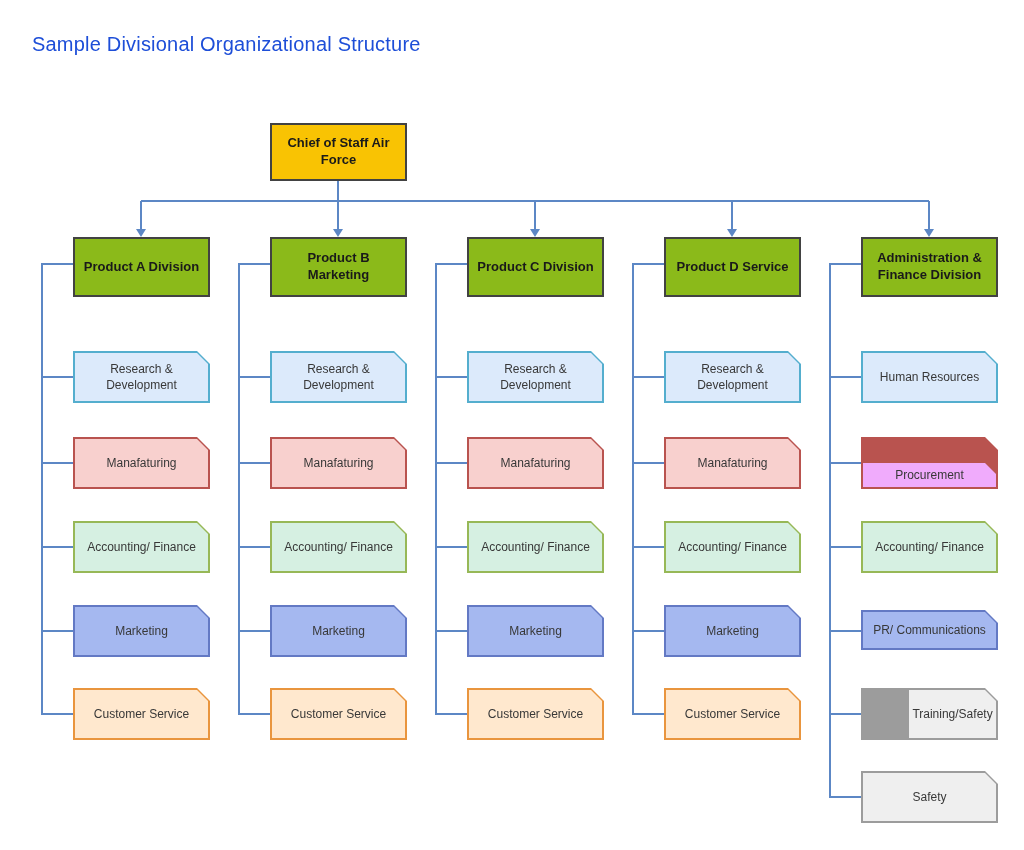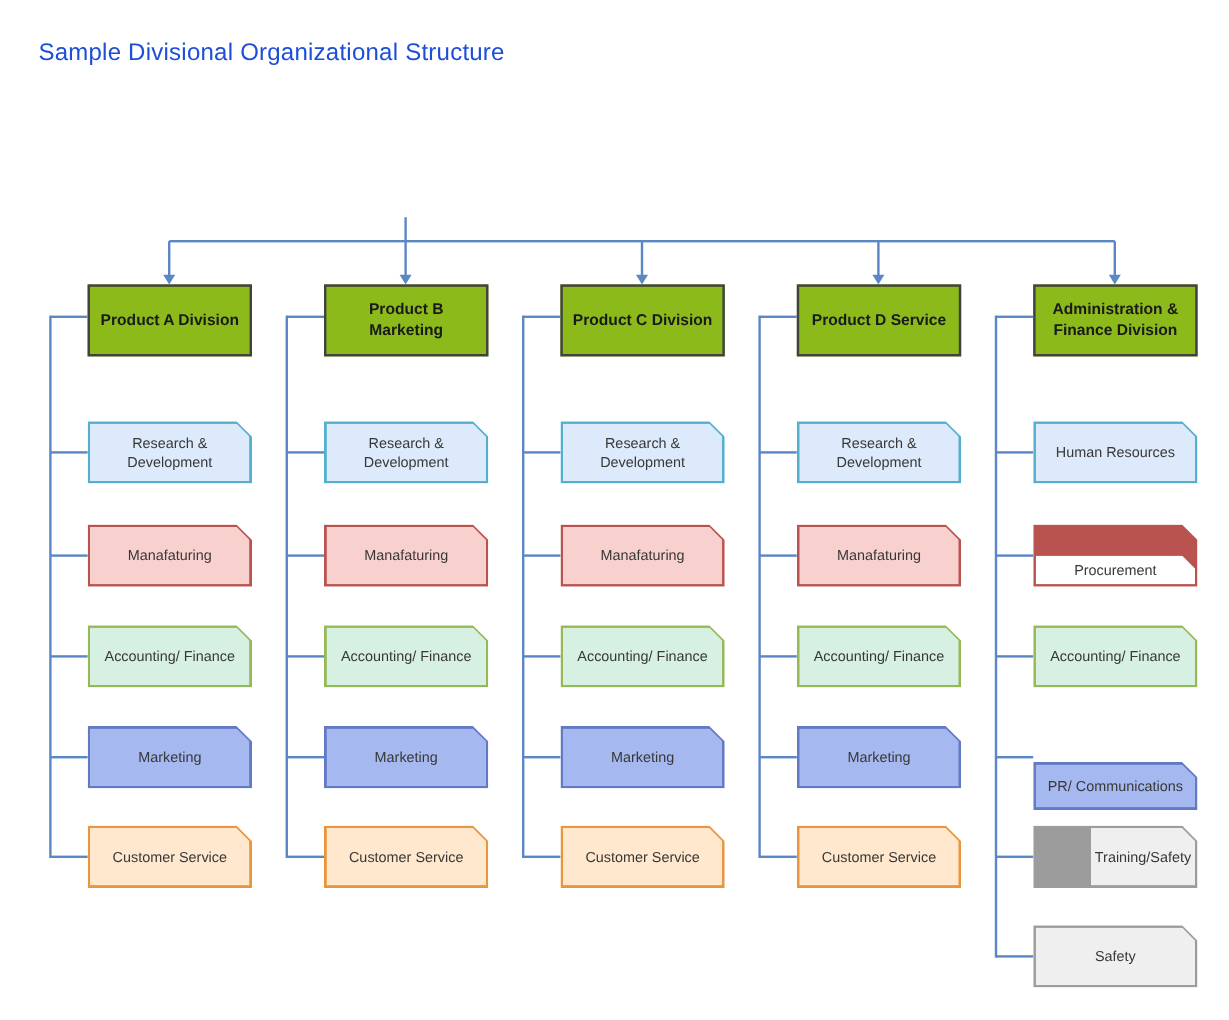--- a/index.html
+++ b/index.html
@@ -35,20 +35,23 @@
     position:absolute;width:0;height:0;
     border-left:5px solid transparent;border-right:5px solid transparent;
     border-top:8px solid transparent;
   }
 </style>
 </head>
 <body>
 
 <div class="canvas">
   <div class="title">Sample Divisional Organizational Structure</div>
+  <div class="box root" style="background: rgb(249, 195, 3); border-color: rgb(66, 66, 66);">
+    <span>Chief of Staff Air Force</span>
+  </div>
   <div id="nodes">
       <div class="cline" style="left: 337px; top: 181px; width: 2px; height: 20px; background: rgb(92, 135, 197);"></div>
       <div class="cline" style="left: 141px; top: 200px; width: 788px; height: 2px; background: rgb(92, 135, 197);"></div>
       <div class="cline" style="left: 140px; top: 201px; width: 2px; height: 29px; background: rgb(92, 135, 197);"></div>
       <div class="arrowhead" style="left: 136px; top: 229px; border-top-color: rgb(92, 135, 197);"></div>
       <div class="box division" style="left: 73px; top: 237px; width: 137px; height: 60px; background: rgb(139, 186, 26); border-color: rgb(66, 66, 66);">
         <span>Product A Division</span>
       </div>
       <div class="cline" style="left: 42px; top: 263px; width: 31px; height: 2px; background: rgb(92, 135, 197);"></div>
       <div class="cline" style="left: 41px; top: 263px; width: 2px; height: 452px; background: rgb(92, 135, 197);"></div>
@@ -201,32 +204,32 @@
       <div class="cline" style="left: 830px; top: 263px; width: 31px; height: 2px; background: rgb(92, 135, 197);"></div>
       <div class="cline" style="left: 829px; top: 263px; width: 2px; height: 535px; background: rgb(92, 135, 197);"></div>
       <div class="cline" style="left: 830px; top: 376px; width: 31px; height: 2px; background: rgb(92, 135, 197);"></div>
       <div class="child-outer" style="left: 861px; top: 351px; width: 137px; height: 52px; background: rgb(84, 174, 206);">
         <div class="child-inner" style="background: rgb(220, 234, 251);">
           <span>Human Resources</span>
         </div>
       </div>
       <div class="cline" style="left: 830px; top: 462px; width: 31px; height: 2px; background: rgb(92, 135, 197);"></div>
       <div class="child-outer" style="left: 861px; top: 437px; width: 137px; height: 52px; background: rgb(185, 83, 79);">
-        <div class="child-inner" style="background: #ffffff; margin-top: 24px;">
+        <div class="child-inner" style="background: #f0abfc; margin-top: 24px;">
           <span>Procurement</span>
         </div>
       </div>
       <div class="cline" style="left: 830px; top: 546px; width: 31px; height: 2px; background: rgb(92, 135, 197);"></div>
       <div class="child-outer" style="left: 861px; top: 521px; width: 137px; height: 52px; background: rgb(151, 184, 87);">
         <div class="child-inner" style="background: rgb(214, 240, 226);">
           <span>Accounting/ Finance</span>
         </div>
       </div>
       <div class="cline" style="left: 830px; top: 630px; width: 31px; height: 2px; background: rgb(92, 135, 197);"></div>
-      <div class="child-outer" style="left: 861px; top: 635px; width: 137px; height: 40px; background: rgb(99, 121, 196);">
+      <div class="child-outer" style="left: 861px; top: 610px; width: 137px; height: 40px; background: rgb(99, 121, 196);">
         <div class="child-inner" style="background: rgb(165, 184, 240);">
           <span>PR/ Communications</span>
         </div>
       </div>
       <div class="cline" style="left: 830px; top: 713px; width: 31px; height: 2px; background: rgb(92, 135, 197);"></div>
       <div class="child-outer" style="left: 861px; top: 688px; width: 137px; height: 52px; background: rgb(156, 156, 156);">
         <div class="child-inner" style="background: rgb(239, 239, 239); margin-left: 46px;">
           <span>Training/Safety</span>
         </div>
       </div>

